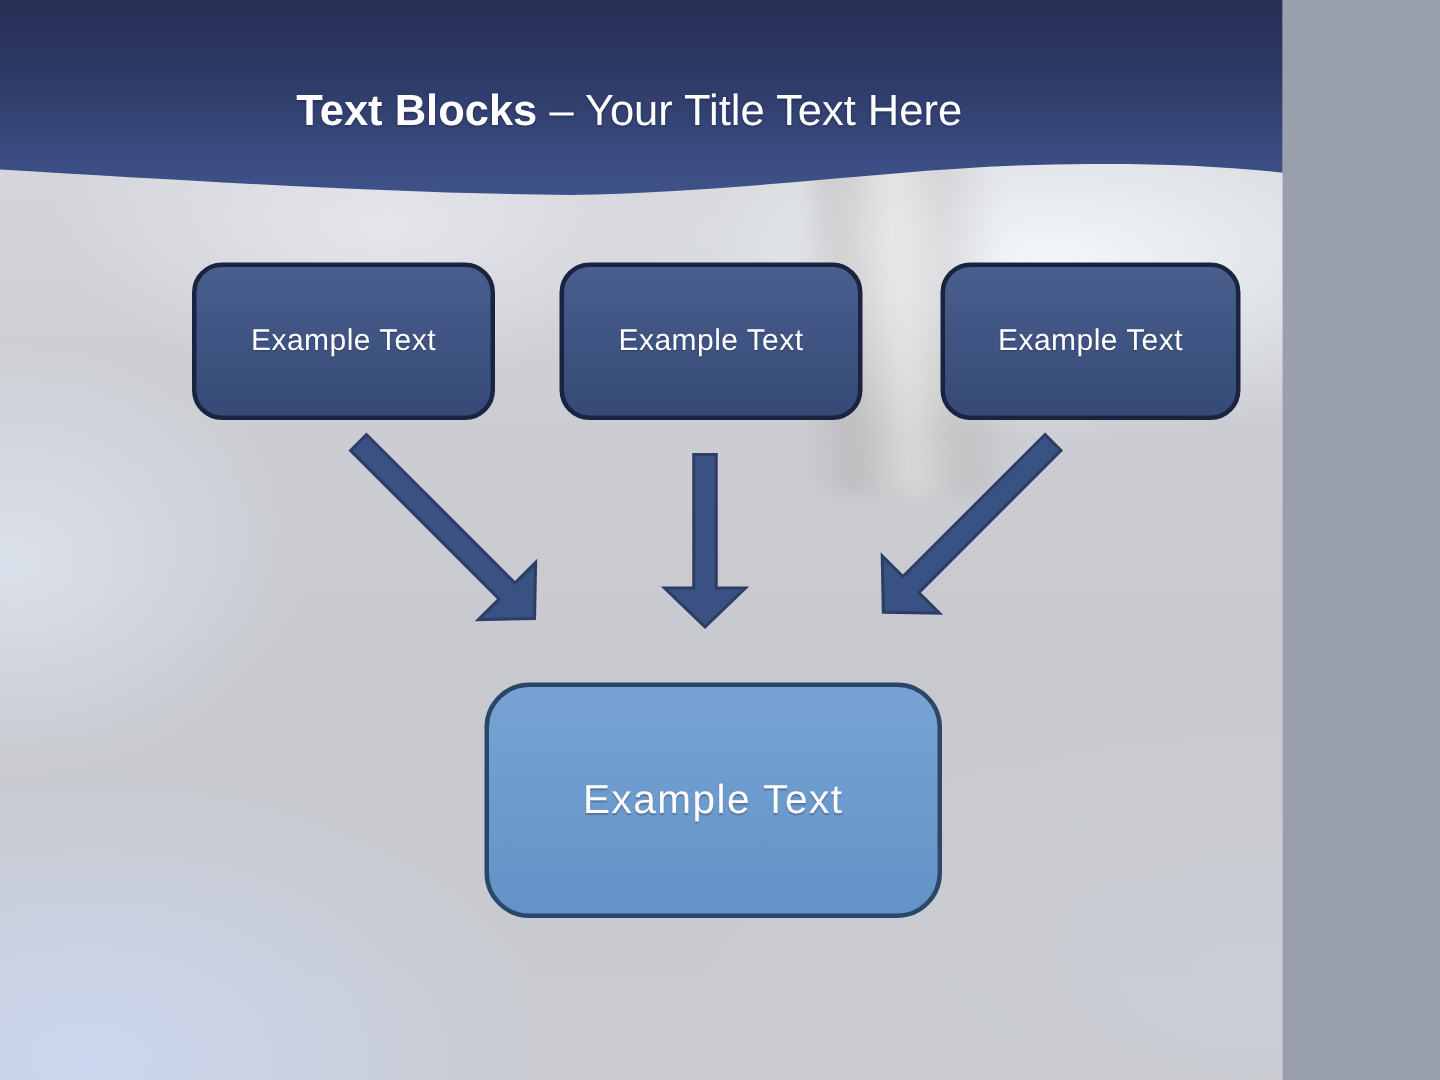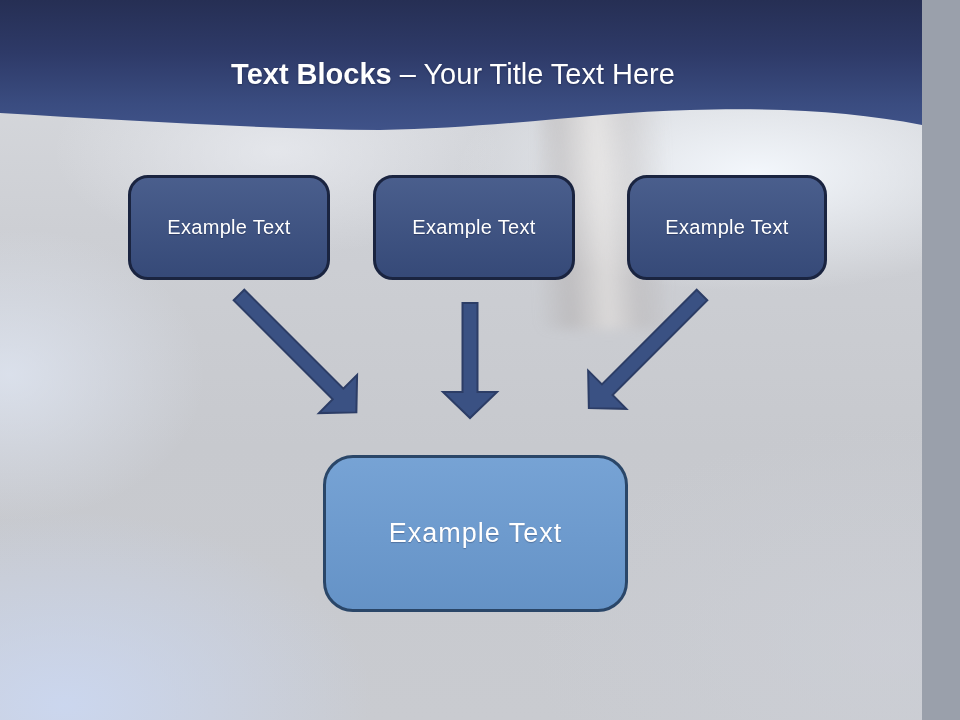--- a/index.html
+++ b/index.html
@@ -1,18 +1,18 @@
 <!DOCTYPE html>
 <html style="--header_top: #262f54; --header_bottom: #40538a; --title_text: #ffffff; --block_fill: #3c5284; --block_border: #1a2440; --block_text: #ffffff; --target_fill: #6b9bd1; --target_border: #2a4668; --arrow_fill: #3a5183; --arrow_border: #2c3d66; --background_base: #c8cacf;"><head>
 <meta charset="utf-8">
 <style>
   html, body { margin: 0; padding: 0; background: #9aa0ab; }
   .slide {
     position: relative;
-    width: 922px; height: 720px;
+    width: 855px; height: 720px;
     overflow: hidden;
     font-family: "Liberation Sans", sans-serif;
     background: #c8cacf;
   }
 
   
   .bg {
     position: absolute; inset: 0;
     background:
       radial-gradient(ellipse 430px 170px at 82% 24%, rgba(246,250,255,0.92), rgba(246,250,255,0) 70%),

